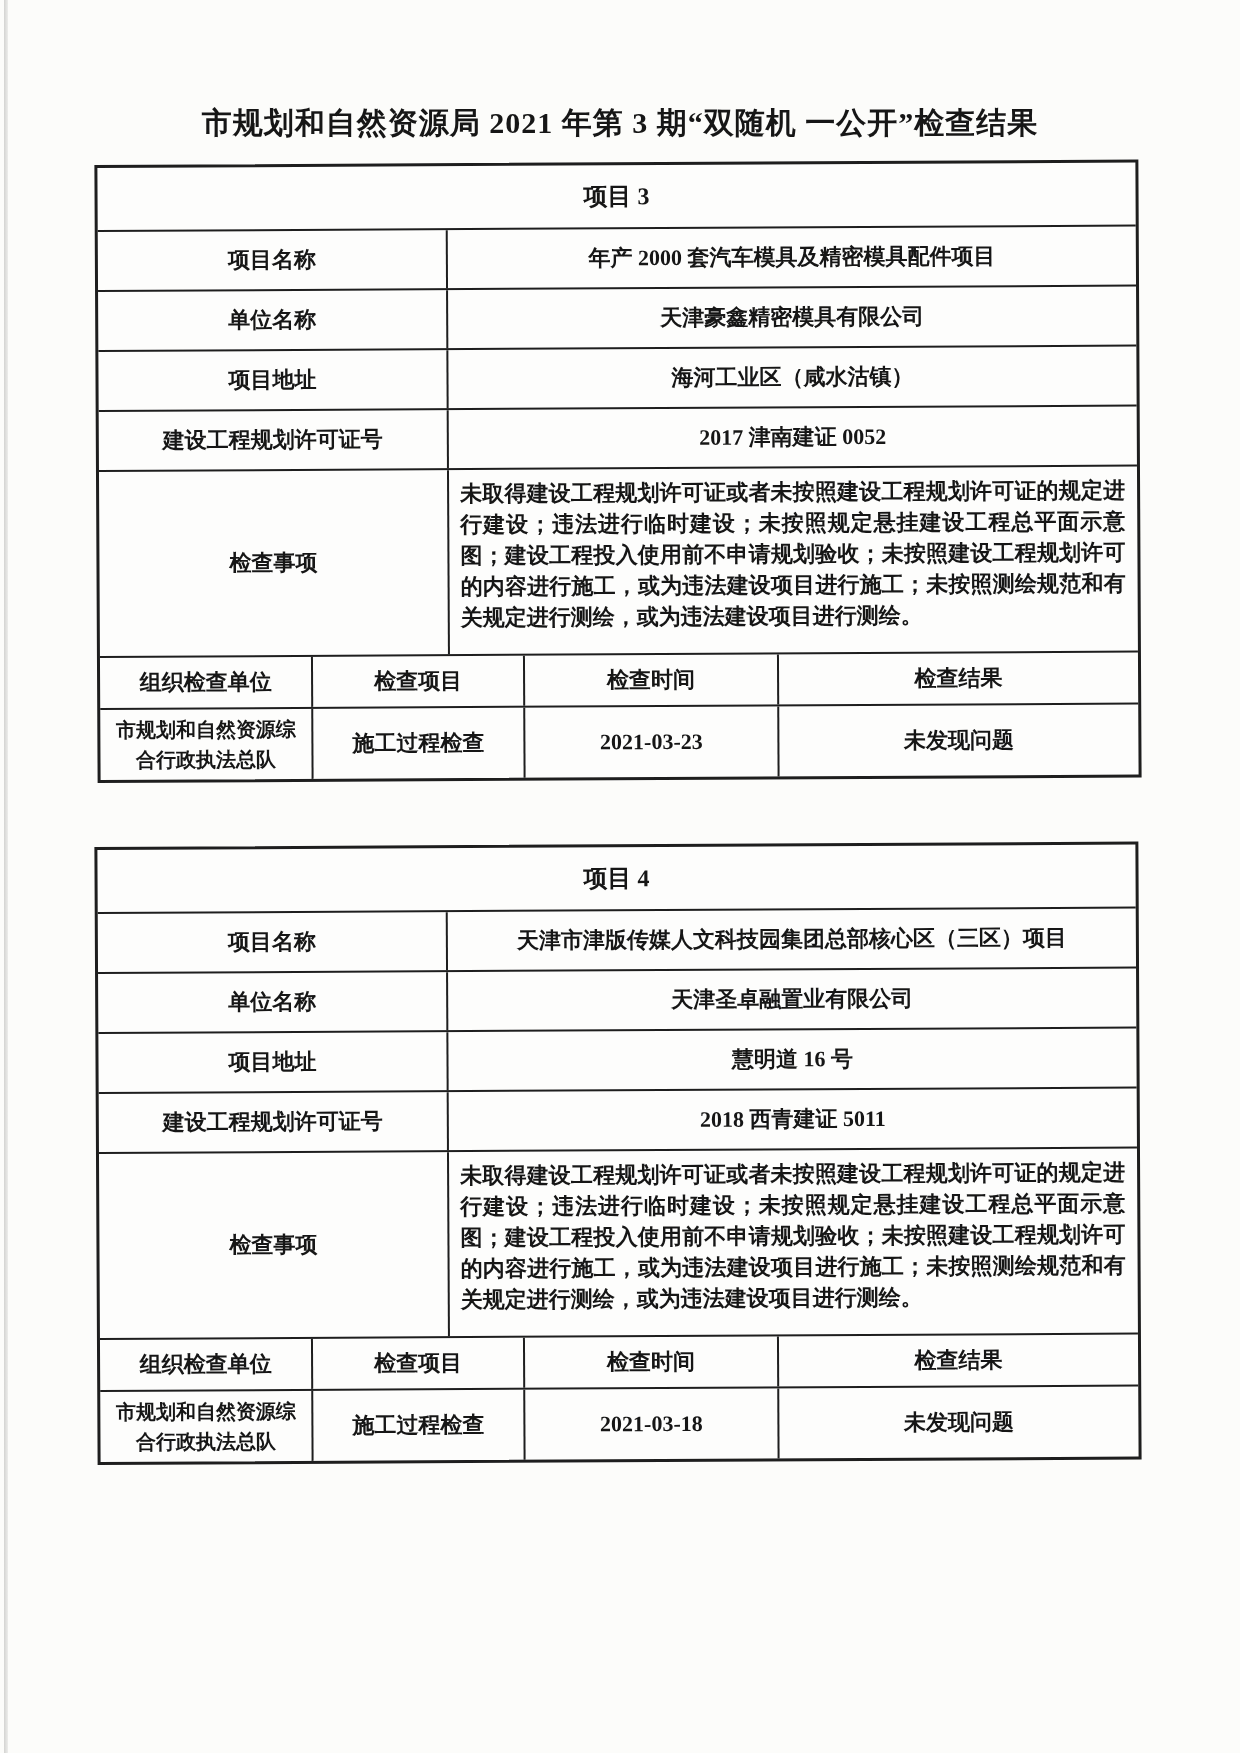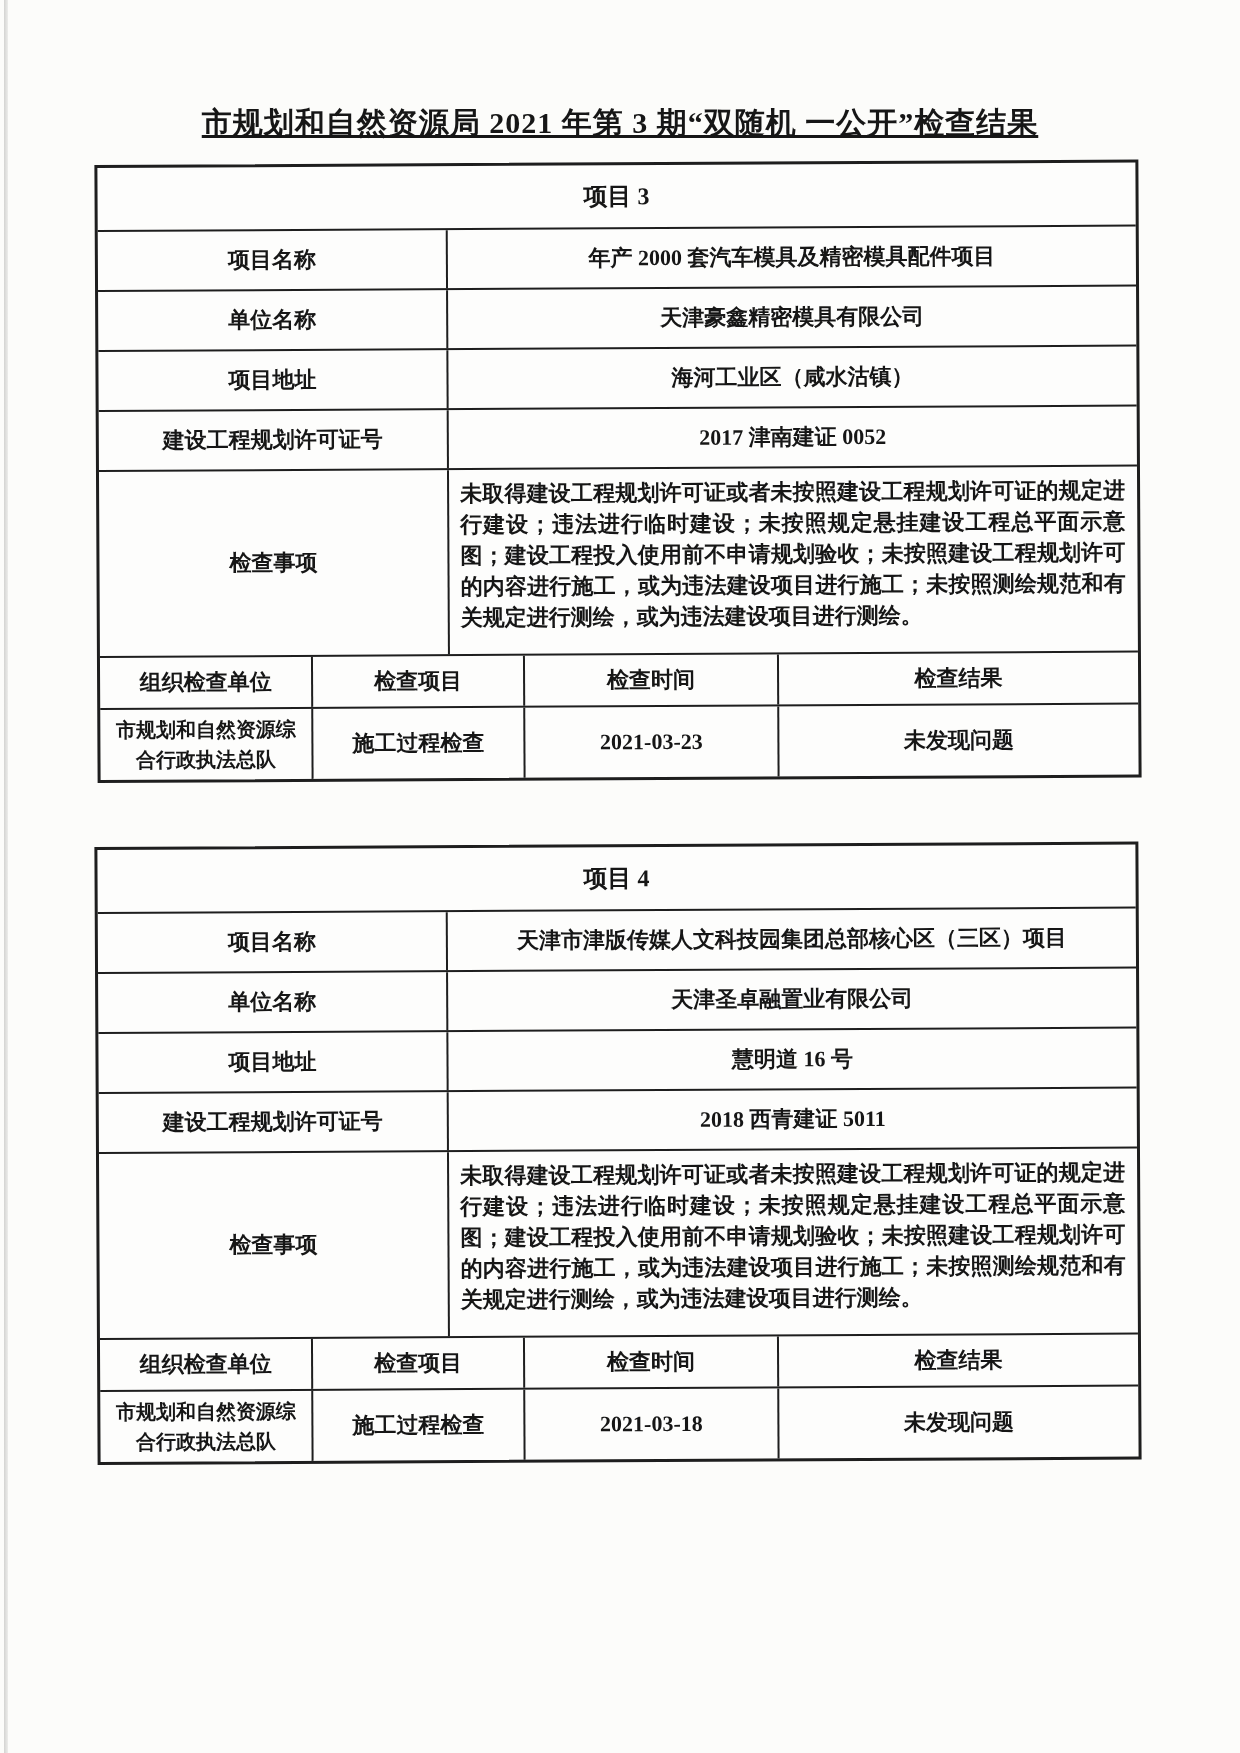--- a/index.html
+++ b/index.html
@@ -25,21 +25,20 @@
     opacity: .8;
   }
   .doc-title {
     margin: 0;
     padding-top: 103px;
     height: 149px;
     text-align: center;
     font-size: 30px;
     font-weight: 700;
     letter-spacing: 1px;
-    text-decoration: underline;
   }
   .doc-table {
     width: 1044px;
     margin-left: 96px;
     border: 3px solid #1e1e1e;
     background: #fdfdfc;
     transform: rotate(-0.3deg);
     transform-origin: left center;
   }
   .doc-table + .doc-table { margin-top: 64px; }

